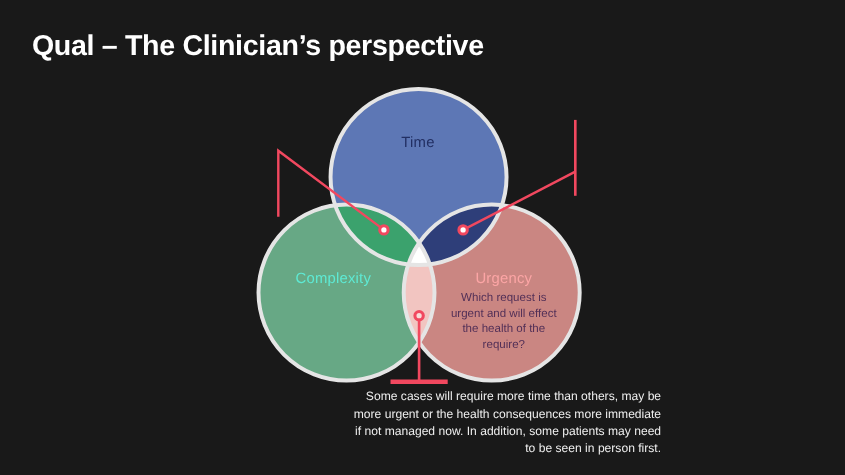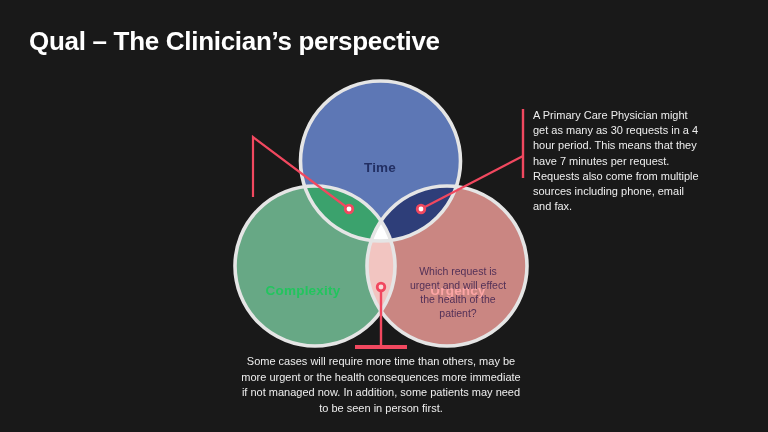--- a/index.html
+++ b/index.html
@@ -46,45 +46,44 @@
     left: 533px;
     top: 108px;
     width: 210px;
     text-align: left;
   }
   .annotation-bottom {
     left: 381px;
     top: 354px;
     transform: translateX(-50%);
     width: 440px;
-    text-align: center;
+    text-align: right;
     line-height: 15.5px;
   }
   .circle-label {
     position: absolute;
     transform: translateX(-50%);
     font-size: 13.5px;
-    font-weight: 700;
+    font-weight: 400;
     text-align: center;
     letter-spacing: 0.2px;
-    margin-top: 38px;
   }
   .circle-desc {
     position: absolute;
     transform: translateX(-50%);
     width: 150px;
     text-align: center;
     font-size: 10.5px;
     line-height: 14px;
     font-weight: 500;
     white-space: pre-line;
   }
   .time-label       { left: 380px; top: 122px; color: #222f63; }
   .time-desc        { left: 380px; top: 141px; color: #2d3b69; }
-  .complexity-label { left: 303px; top: 245px; color: #22c55e; }
+  .complexity-label { left: 303px; top: 245px; color: #5eead4; }
   .complexity-desc  { left: 303px; top: 264px; color: #33415a; }
   .urgency-label    { left: 458px; top: 245px; color: #fca5a5; }
   .urgency-desc     { left: 458px; top: 264px; color: #533057; }
 </style>
 </head>
 <body>
 
 <div class="slide">
 
   <h1 class="slide-title">Qual – The Clinician’s perspective</h1>
@@ -149,27 +148,20 @@
   </svg>
 
   <div class="circle-label time-label">Time</div>
 
   <div class="circle-label complexity-label">Complexity</div>
 
   <div class="circle-label urgency-label">Urgency</div>
   <div class="circle-desc urgency-desc">Which request is
 urgent and will effect
 the health of the
-patient?</div>
+require?</div>
 
-  <div class="annotation annotation-right">A Primary Care Physician might
-get as many as 30 requests in a 4
-hour period. This means that they
-have 7 minutes per request.
-Requests also come from multiple
-sources including phone, email
-and fax.</div>
   <div class="annotation annotation-bottom">Some cases will require more time than others, may be
 more urgent or the health consequences more immediate
 if not managed now. In addition, some patients may need
 to be seen in person first.</div>
 
 </div>
 
 </body></html>

